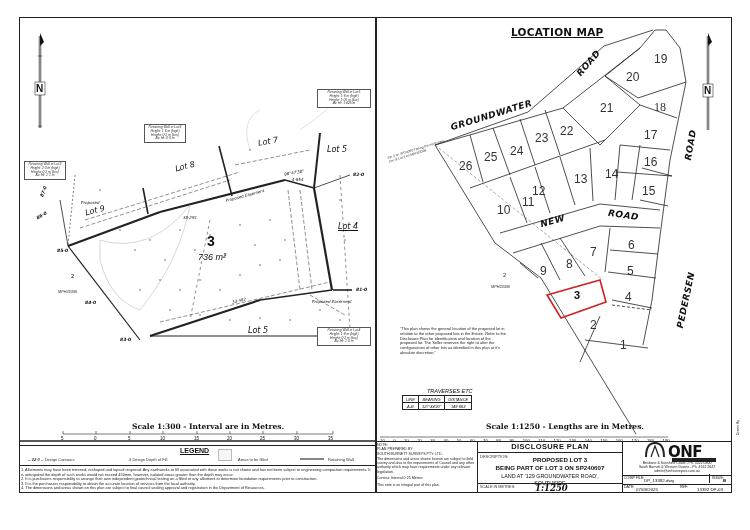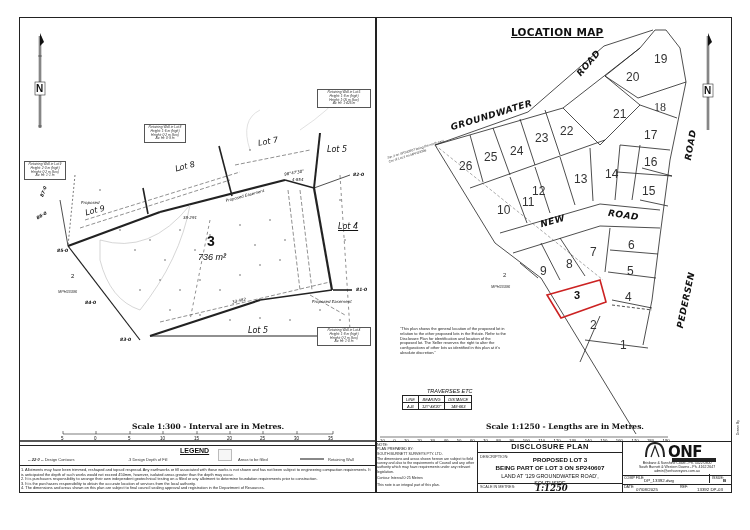--- a/index.html
+++ b/index.html
@@ -206,21 +206,21 @@
 
 <div class="road" style="left:573px;top:58px;transform:rotate(-50deg);">ROAD</div>
 <div class="road" style="left:449px;top:110px;transform:rotate(-17deg);">GROUNDWATER</div>
 <div class="road" style="left:675px;top:140px;transform:rotate(-80deg);">ROAD</div>
 <div class="road" style="left:540px;top:216px;transform:rotate(-15deg);">NEW</div>
 <div class="road" style="left:608px;top:210px;transform:rotate(8deg);">ROAD</div>
 <div class="road" style="left:657px;top:295px;transform:rotate(-78deg);">PEDERSEN</div>
 
 <div class="lot-num" style="left:654px;top:52px;">19</div>
 <div class="lot-num" style="left:626px;top:70px;">20</div>
-<div class="lot-num" style="left:600px;top:107px;margin-left:13px;">21</div>
+<div class="lot-num" style="left:600px;top:101px;">21</div>
 <div class="lot-num" style="left:560px;top:124px;">22</div>
 <div class="lot-num" style="left:535px;top:131px;">23</div>
 <div class="lot-num" style="left:510px;top:144px;">24</div>
 <div class="lot-num" style="left:484px;top:150px;">25</div>
 <div class="lot-num" style="left:459px;top:159px;">26</div>
 <div class="lot-num" style="left:654px;top:100px;font-family:Liberation Serif, serif;">18</div>
 <div class="lot-num" style="left:644px;top:128px;">17</div>
 <div class="lot-num" style="left:644px;top:155px;">16</div>
 <div class="lot-num" style="left:642px;top:184px;">15</div>
 <div class="lot-num" style="left:605px;top:167px;">14</div>

